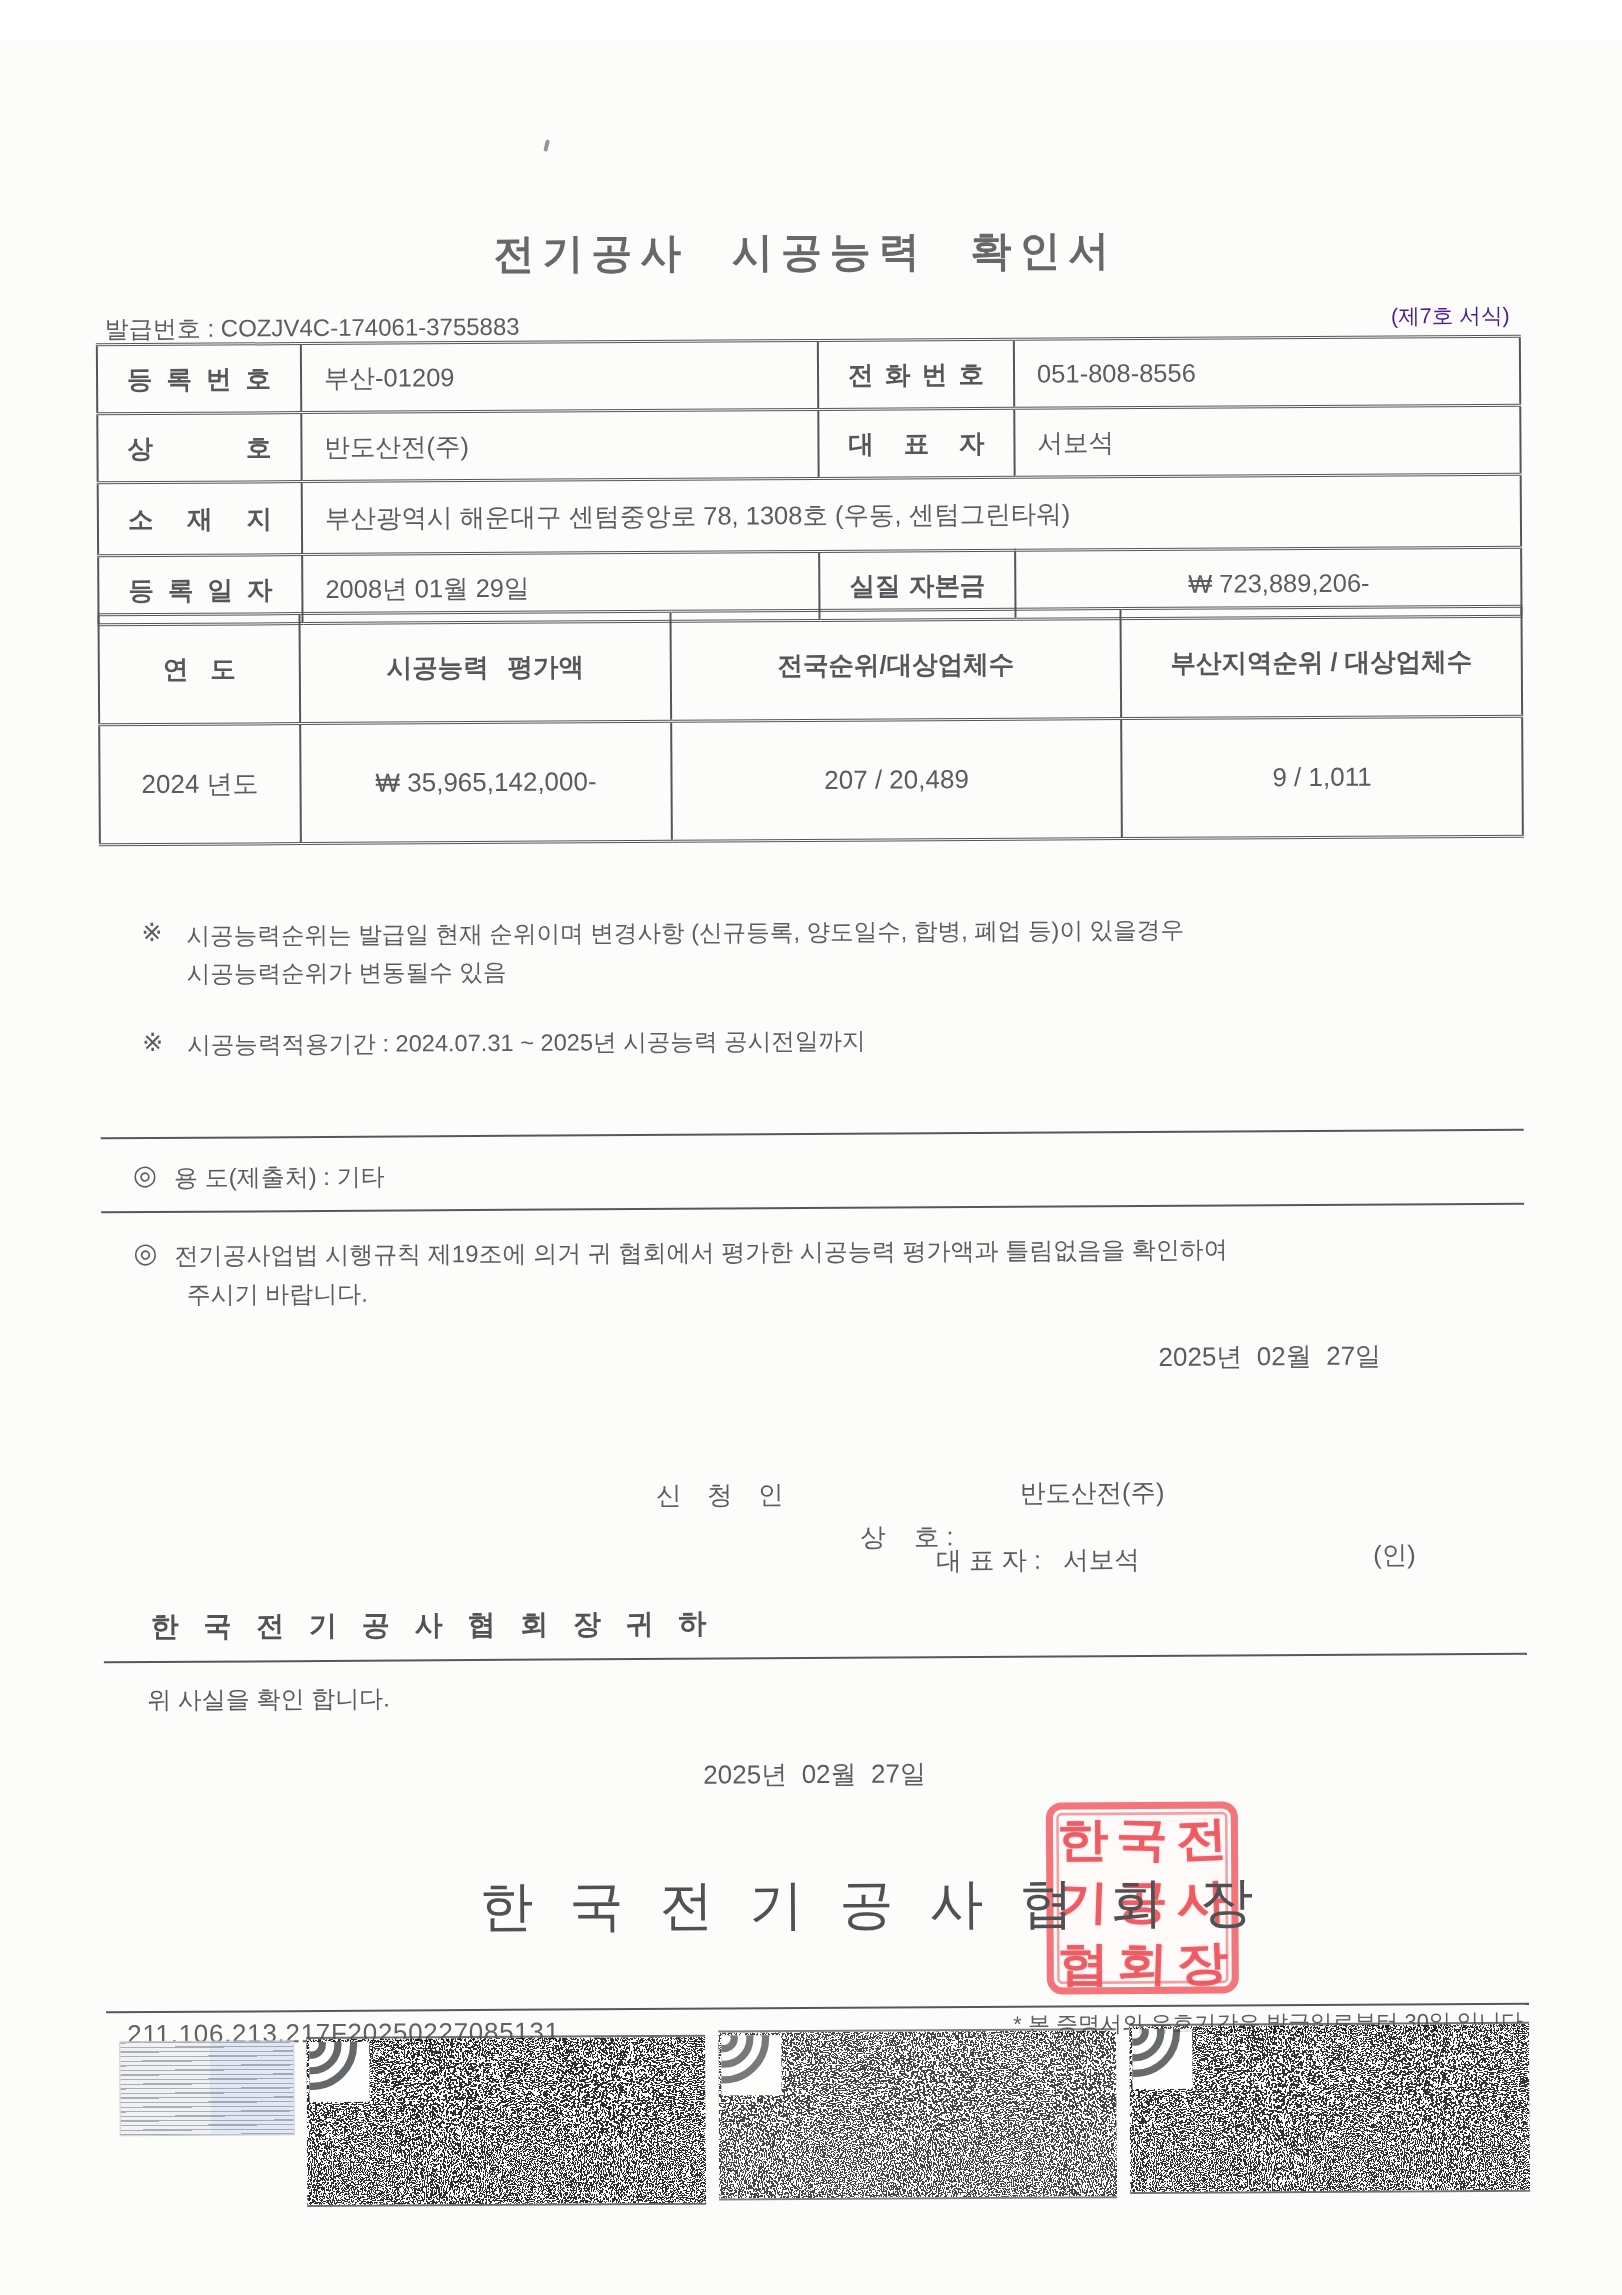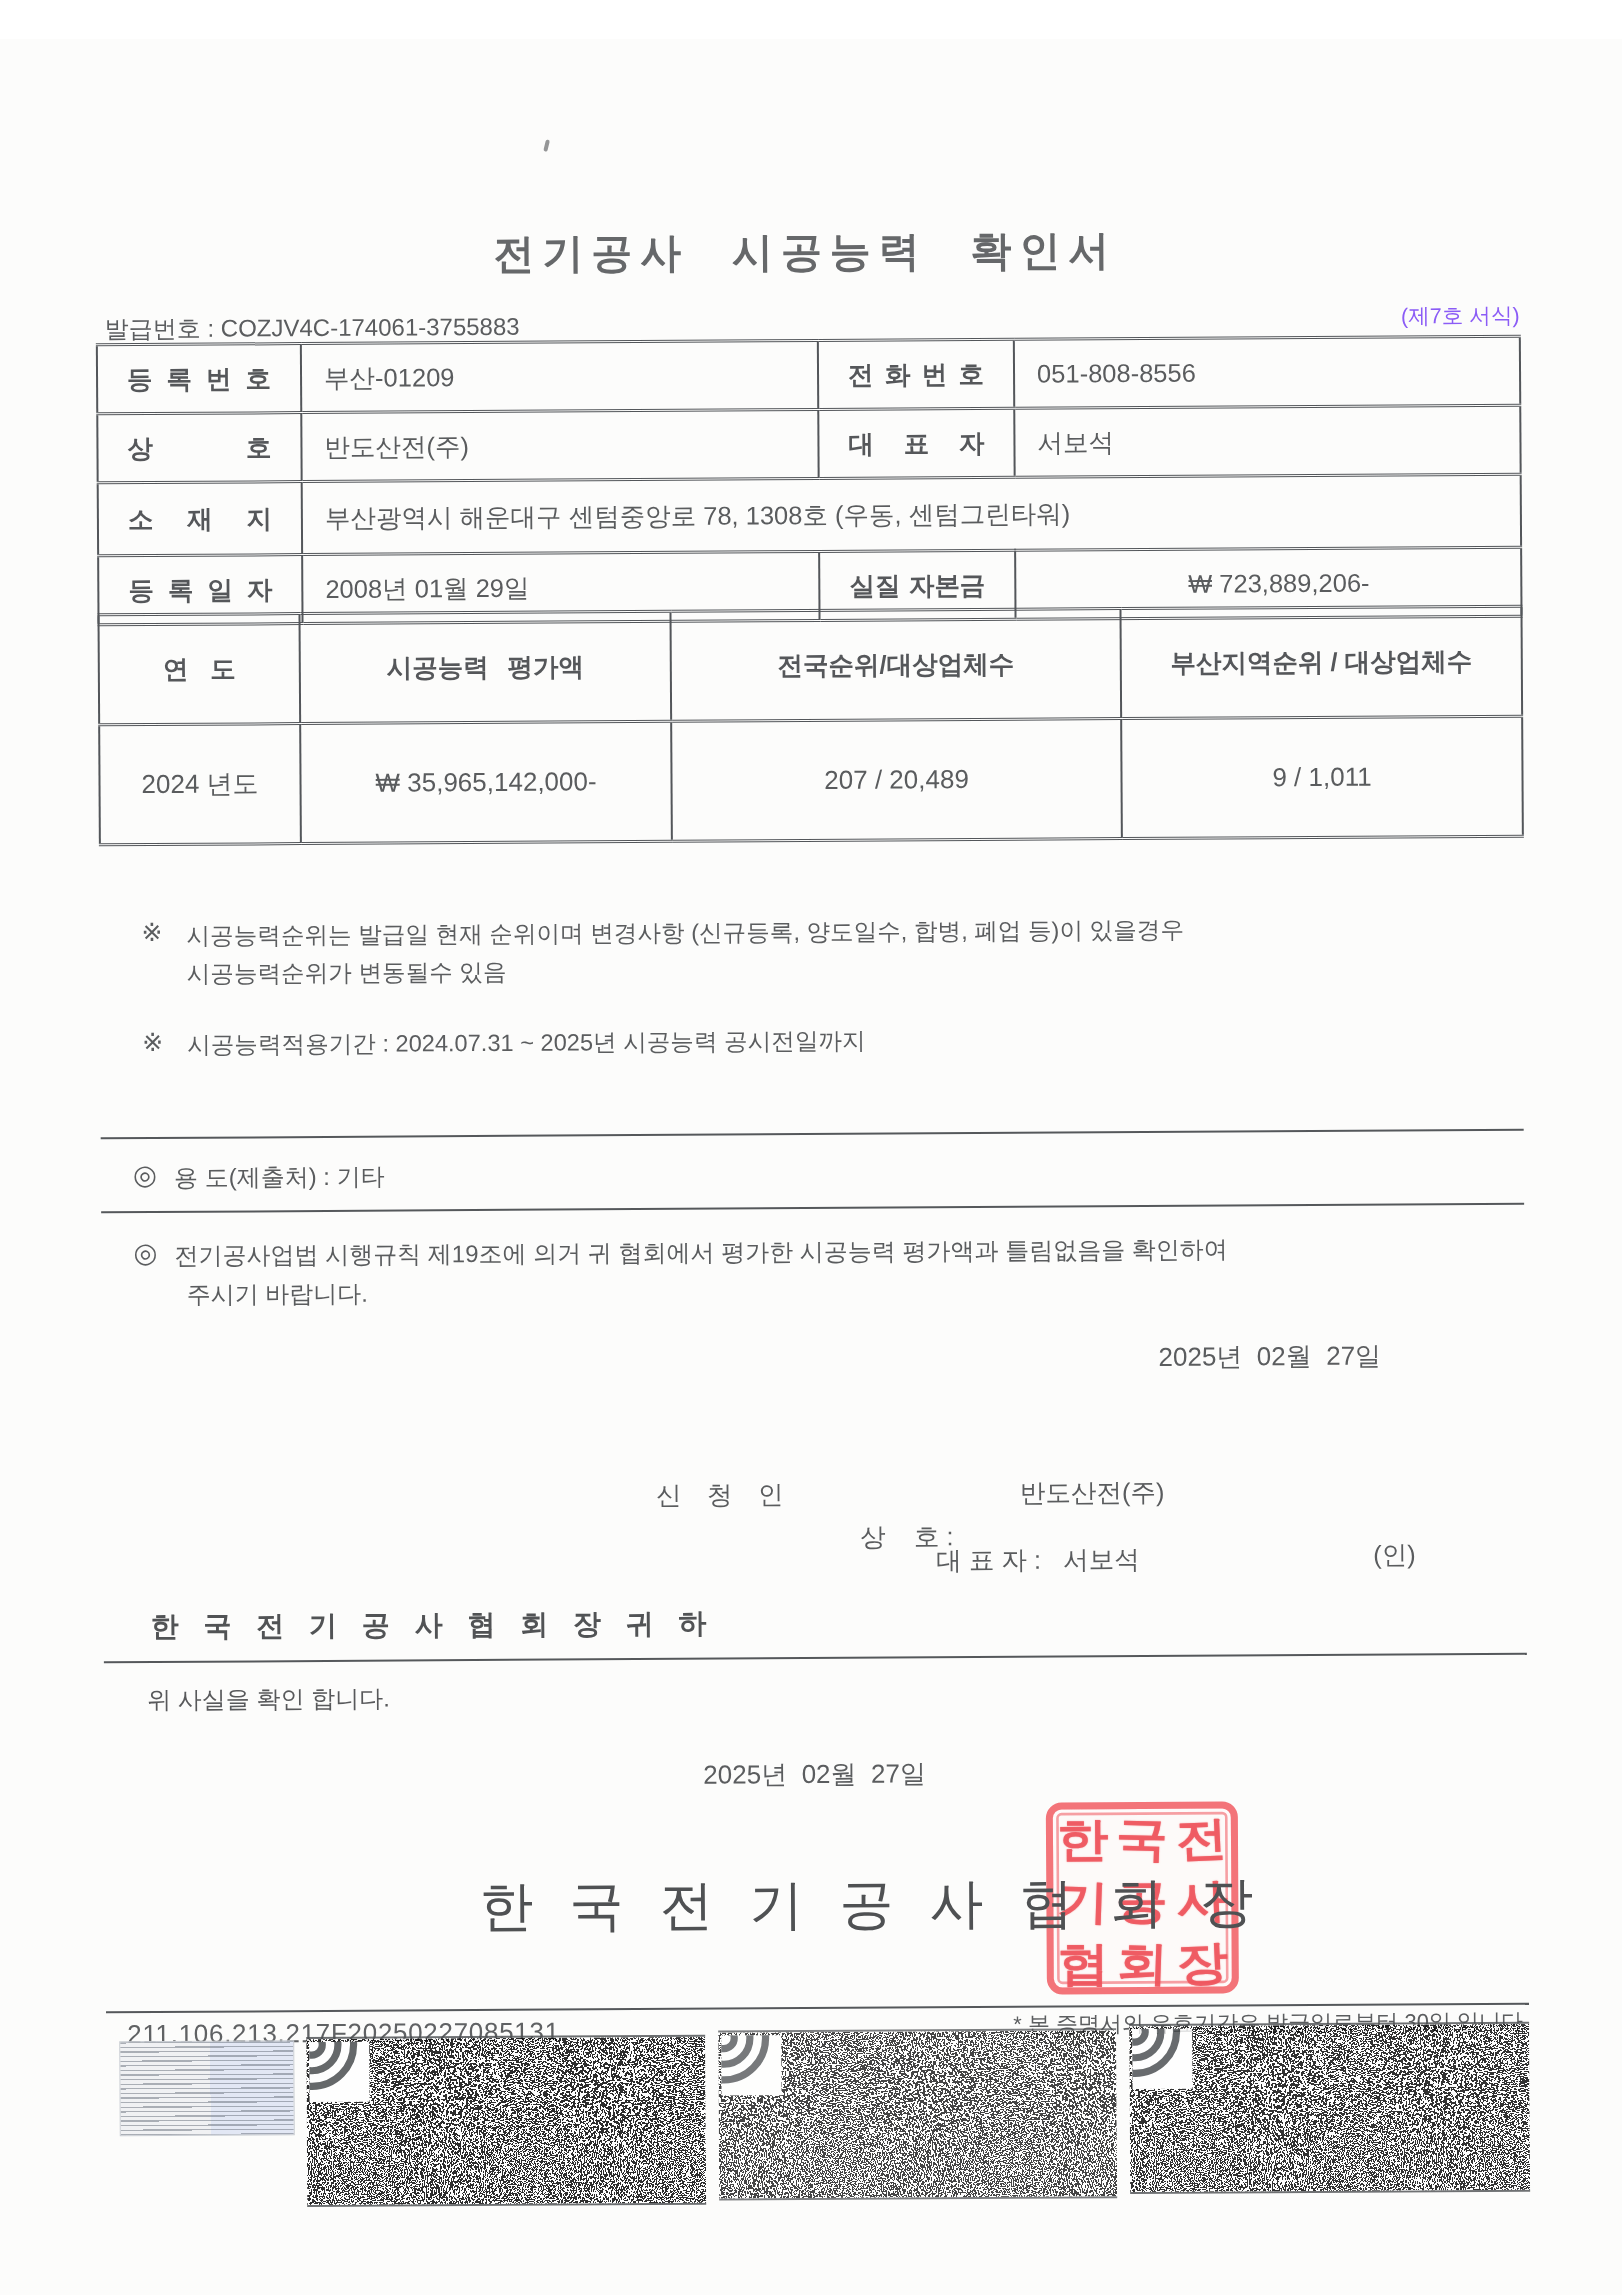--- a/index.html
+++ b/index.html
@@ -11,21 +11,21 @@
   }
   .tilt{position:absolute;inset:0;transform:rotate(-0.35deg);transform-origin:50% 50%;}
   .pre{white-space:pre;}
 
   
   .artifact{position:absolute;left:551px;top:99px;width:3.9px;height:11.8px;border-radius:2px;
     background:#7a7c7e;transform:rotate(14deg);opacity:.8;}
   .doc-title{position:absolute;left:0;right:0;top:186px;text-align:center;
     font-size:41px;font-weight:bold;color:#66686a;letter-spacing:7.9px;word-spacing:23.6px;}
   .issue-line{position:absolute;left:110px;top:270px;font-size:24px;color:#5b5d5f;}
-  .form-no{position:absolute;right:97px;top:266px;font-size:21.6px;color:#8b5cf6;}
+  .form-no{position:absolute;right:107px;top:266px;font-size:21.6px;color:#4c1d95;}
 
   
   table{border-collapse:collapse;table-layout:fixed;}
   td{border:2px solid #53565a;border-top:3.9px double #53565a;border-bottom:3.9px double #53565a;
      font-size:25.5px;color:#5a5c5e;overflow:hidden;}
   .info-table{position:absolute;left:101px;top:300px;width:1423px;}
   .cap-table{position:absolute;left:101px;top:570px;width:1423px;}
   td.lbl{font-weight:bold;color:#55575a;text-align:justify;text-align-last:justify;padding:0 29px;}
   td.val{text-align:left;padding-left:22px;}
   td.val-center{text-align:center;}

